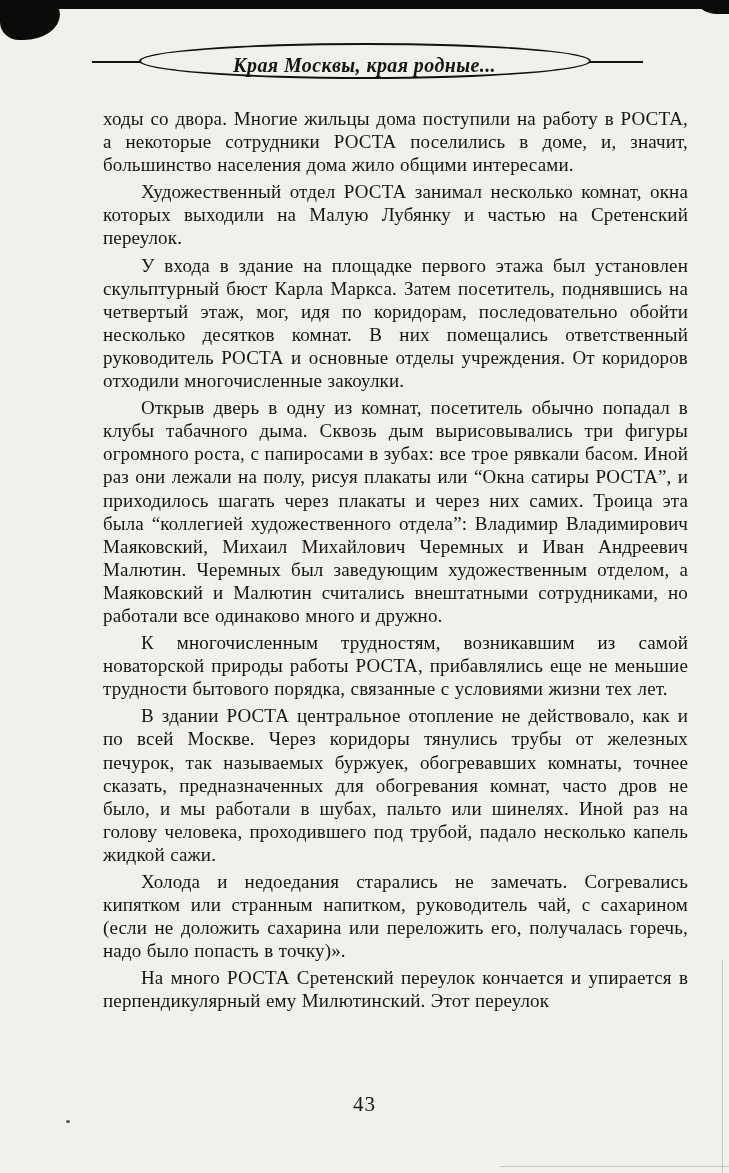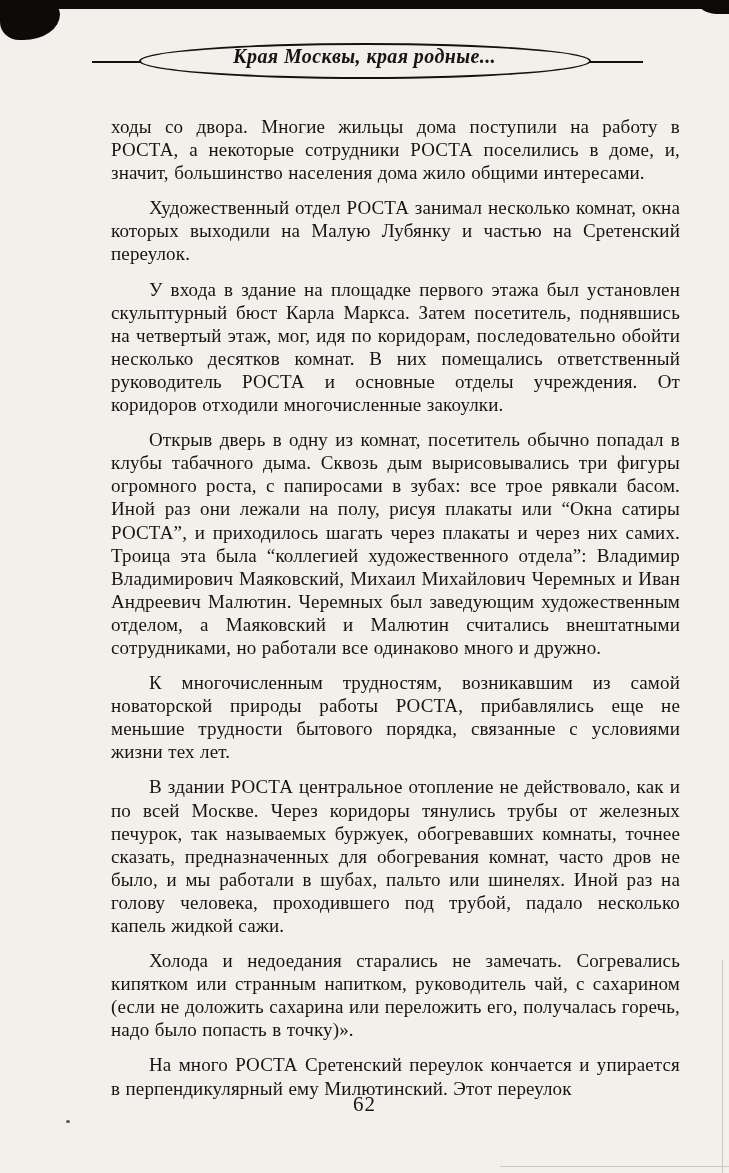--- a/index.html
+++ b/index.html
@@ -58,21 +58,21 @@
     left: 50%;
     top: 1px;
     transform: translateX(-50%);
     width: 452px;
     height: 36px;
     box-sizing: border-box;
     background: #f1f0eb;
     border: 2px solid #14120f;
     border-radius: 50%;
     display: flex;
-    align-items: flex-start;
+    align-items: flex-end;
     justify-content: center;
   }
   .header-title {
     font-style: italic;
     font-weight: bold;
     font-size: 20px;
     letter-spacing: 0.4px;
     white-space: nowrap;
   }
 
@@ -82,21 +82,21 @@
     top: 103px;
     left: 99px;
     width: 593px;
     font-size: 19px;
     line-height: 23.1px;
     text-align: justify;
     letter-spacing: 0.15px;
     word-spacing: 0.5px;
   }
   .text-block p {
-    margin: 12px;
+    margin: 4px;
     padding: 0;
   }
   .text-block p.indent {
     text-indent: 38px;
   }
 
   .page-number {
     position: absolute;
     top: 1092px;
     left: 0;
@@ -130,16 +130,16 @@
     <p class="indent">Художественный отдел РОСТА занимал несколько комнат, окна которых выходили на Малую Лубянку и частью на Сретенский переулок.</p>
     <p class="indent">У входа в здание на площадке первого этажа был установлен скульптурный бюст Карла Маркса. Затем посетитель, поднявшись на четвертый этаж, мог, идя по коридорам, последовательно обойти несколько десятков комнат. В них помещались ответственный руководитель РОСТА и основные отделы учреждения. От коридоров отходили многочисленные закоулки.</p>
     <p class="indent">Открыв дверь в одну из комнат, посетитель обычно попадал в клубы табачного дыма. Сквозь дым вырисовывались три фигуры огромного роста, с папиросами в зубах: все трое рявкали басом. Иной раз они лежали на полу, рисуя плакаты или “Окна сатиры РОСТА”, и приходилось шагать через плакаты и через них самих. Троица эта была “коллегией художественного отдела”: Владимир Владимирович Маяковский, Михаил Михайлович Черемных и Иван Андреевич Малютин. Черемных был заведующим художественным отделом, а Маяковский и Малютин считались внештатными сотрудниками, но работали все одинаково много и дружно.</p>
     <p class="indent">К многочисленным трудностям, возникавшим из самой новаторской природы работы РОСТА, прибавлялись еще не меньшие трудности бытового порядка, связанные с условиями жизни тех лет.</p>
     <p class="indent">В здании РОСТА центральное отопление не действовало, как и по всей Москве. Через коридоры тянулись трубы от железных печурок, так называемых буржуек, обогревавших комнаты, точнее сказать, предназначенных для обогревания комнат, часто дров не было, и мы работали в шубах, пальто или шинелях. Иной раз на голову человека, проходившего под трубой, падало несколько капель жидкой сажи.</p>
     <p class="indent">Холода и недоедания старались не замечать. Согревались кипятком или странным напитком, руководитель чай, с сахарином (если не доложить сахарина или переложить его, получалась горечь, надо было попасть в точку)».</p>
     <p class="indent">На много РОСТА Сретенский переулок кончается и упирается в перпендикулярный ему Милютинский. Этот переулок</p>
   </main>
 
   <footer>
-    <div class="page-number">62</div>
+    <div class="page-number">43</div>
   </footer>
 
 </div>
 
 </body></html>

